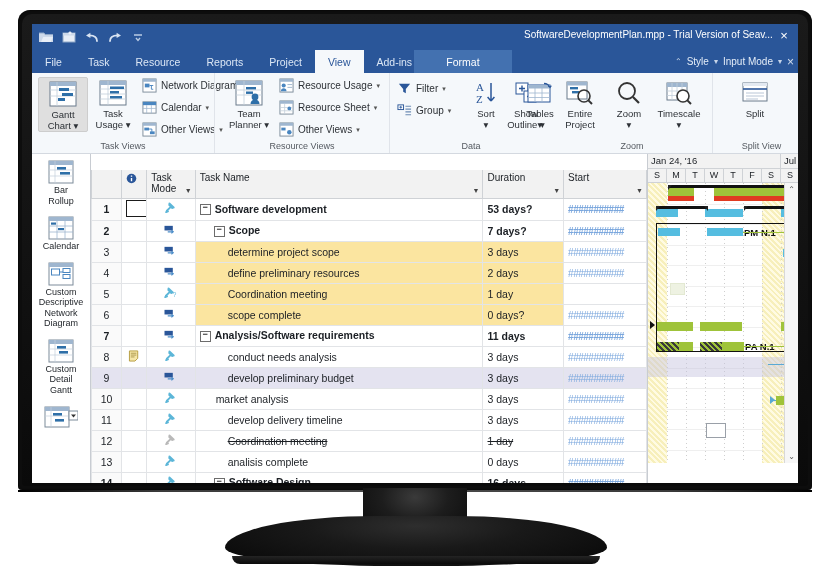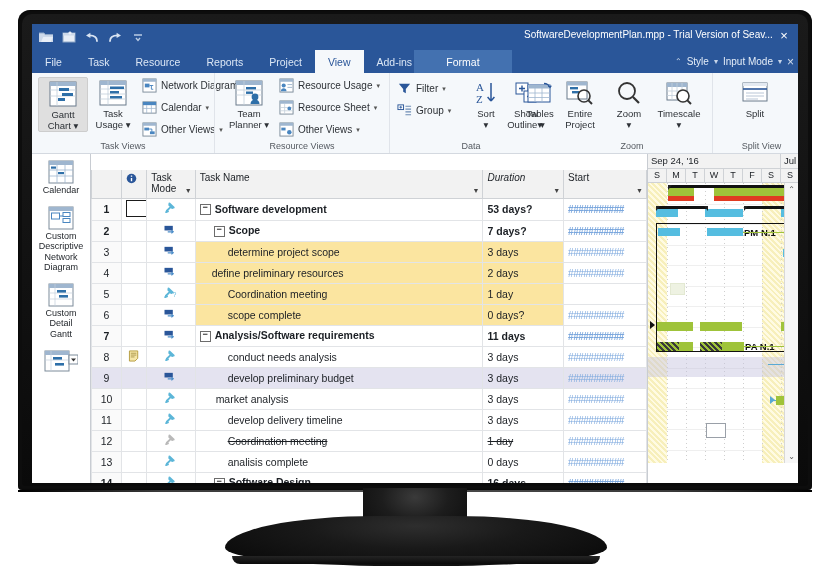--- a/index.html
+++ b/index.html
@@ -131,21 +131,21 @@
   table.gtable{border-collapse:collapse;width:556px;table-layout:fixed;font-size:10px;}
   table.gtable th{
     background:#f2f2f2;border:1px solid #cfd2d6;border-top:none;
     font-weight:normal;color:#1b1f24;font-size:10px;padding:2px 4px;
     text-align:left;vertical-align:top;position:relative;height:28px;box-sizing:border-box;
   }
   th.c-id{width:26px;text-align:center;}
   th.c-ind{width:22px;text-align:center;}
   th.c-mode{width:42px;}
   th.c-name{width:250px;}
-  th.c-dur{width:70px;font-style:italic;}
+  th.c-dur{width:70px;}
   th.c-start{width:72px;}
   th .hcaret{position:absolute;right:3px;bottom:4px;font-size:7px;color:#444;}
   table.gtable td{
     border:1px solid #e2e4e7;border-top:none;padding:1px 4px;height:21px;
     box-sizing:border-box;color:#1b1f24;font-size:10.5px;vertical-align:middle;
     white-space:nowrap;overflow:hidden;
   }
   td.c-id{text-align:center;color:#333;background:#fafafa;border-right:1px solid #cfd2d6;font-size:10px;}
   td.c-ind{text-align:center;}
   td.c-mode{text-align:center;}
@@ -503,20 +503,33 @@
           </div>
           <div class="blab">Split</div>
         </div>
         <div class="rg-label">Split View</div>
       </div>
     </div>
 
     <div class="workspace">
 
       <div class="viewbar">
+        <div class="vb-item">
+          <div class="vb-ico">
+            <svg width="26" height="24" viewBox="0 0 26 24">
+              <rect x="1" y="1" width="24" height="22" fill="#fff" stroke="#7d8b9a"></rect>
+              <rect x="1" y="1" width="24" height="4" fill="#9fb6cf"></rect>
+              <path d="M7 1v22M1 10h24M1 16h24" stroke="#c3cfdb" stroke-width="0.7"></path>
+              <rect x="9" y="7" width="9" height="2.6" fill="#2e6fa8"></rect>
+              <rect x="12" y="12" width="10" height="2.6" fill="#2e6fa8"></rect>
+            </svg>
+          </div>
+          <div class="vb-lab">Bar</div>
+          <div class="vb-lab">Rollup</div>
+        </div>
         <div class="vb-item">
           <div class="vb-ico">
             <svg width="26" height="24" viewBox="0 0 26 24">
               <rect x="1" y="1" width="24" height="22" fill="#fff" stroke="#7d8b9a"></rect>
               <rect x="1" y="1" width="24" height="4" fill="#9fb6cf"></rect>
               <path d="M9 1v22M17 1v22M1 10h24M1 16h24" stroke="#9fb6cf" stroke-width="0.8"></path>
               <rect x="3" y="6.5" width="5" height="2.2" fill="#2e6fa8"></rect>
               <rect x="10" y="12" width="6" height="2.2" fill="#2e6fa8"></rect>
             </svg>
           </div>
@@ -629,21 +642,21 @@
                 <td class="c-dur">3 days</td>
                 <td><span class="hashes">###########</span></td>
               </tr>
               <tr class="hl ">
                 <td class="c-id">4</td>
                 <td class="c-ind"></td>
                 <td class="c-mode"><svg width="13" height="12" viewBox="0 0 14 13">
                     <rect x="0.5" y="2" width="9" height="5" fill="#2a5699"></rect>
                     <path d="M4 8.5h5.5M8 6.8l2 1.7-2 1.7" stroke="#4d8ec9" stroke-width="1.2" fill="none"></path>
                   </svg></td>
-                <td class="c-name" style="padding-left: 16px;"><span>define preliminary resources</span></td>
+                <td class="c-name" style="padding-left: 32px;"><span>define preliminary resources</span></td>
                 <td class="c-dur">2 days</td>
                 <td><span class="hashes">###########</span></td>
               </tr>
               <tr class="hl ">
                 <td class="c-id">5</td>
                 <td class="c-ind"></td>
                 <td class="c-mode"><svg width="14" height="12" viewBox="0 0 15 13">
                     <path d="M2 9.5l4-4M1.2 11l2-0.8M4.5 3.2l3.3 3.3M4.8 1.6L9.4 6" stroke="#5cb6d8" stroke-width="2" stroke-linecap="round"></path>
                     <text x="9.5" y="11" font-family="Liberation Sans, sans-serif" font-size="7" fill="#5cb6d8">?</text>
                   </svg></td>
@@ -755,21 +768,21 @@
           <div class="hs-track">
             <div class="hs-thumb"></div>
           </div>
           <div class="hs-r">›</div>
         </div>
       </div>
 
       <div class="ganttpane">
         <div class="tl-head">
           <div class="tl-top" id="tl-top">
-              <span style="left: 0px; width: 133px;">Sep 24, '16</span>
+              <span style="left: 0px; width: 133px;">Jan 24, '16</span>
               <span style="left: 133px; width: 40px;">Jul 31</span>
             </div>
           <div class="tl-bot" id="tl-bot">
               <div>S</div>
               <div>M</div>
               <div>T</div>
               <div>W</div>
               <div>T</div>
               <div>F</div>
               <div>S</div>

